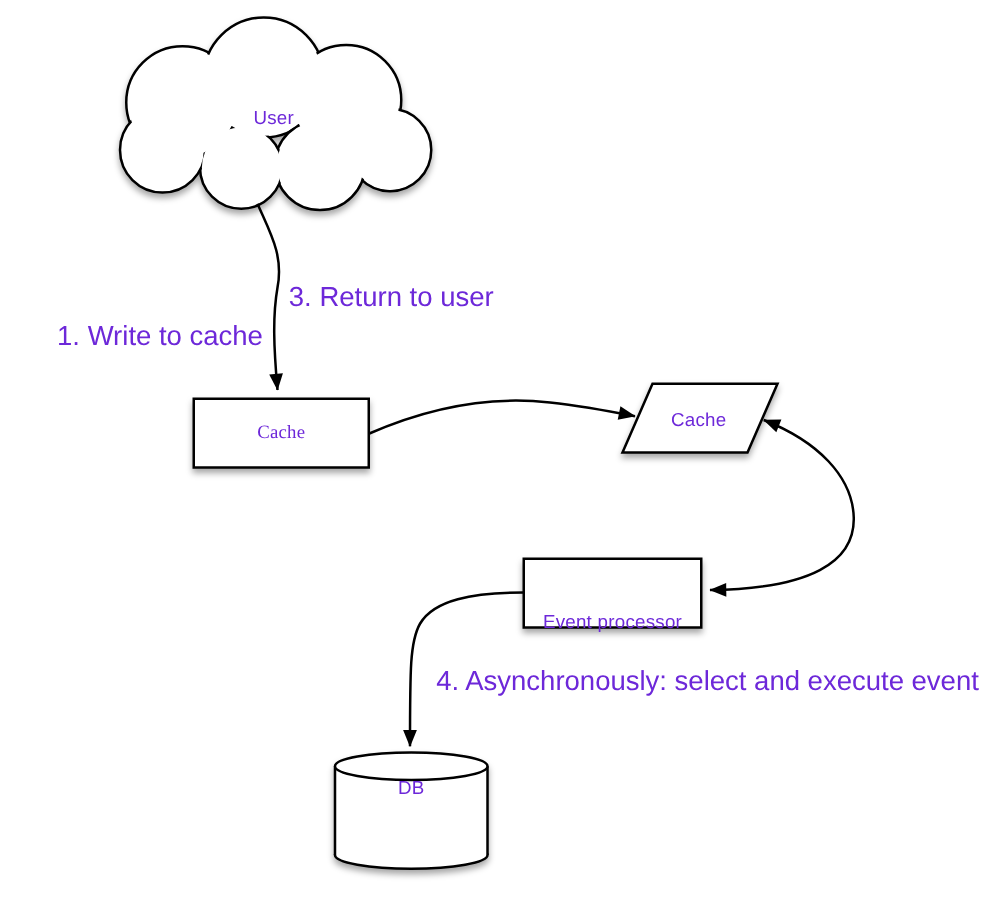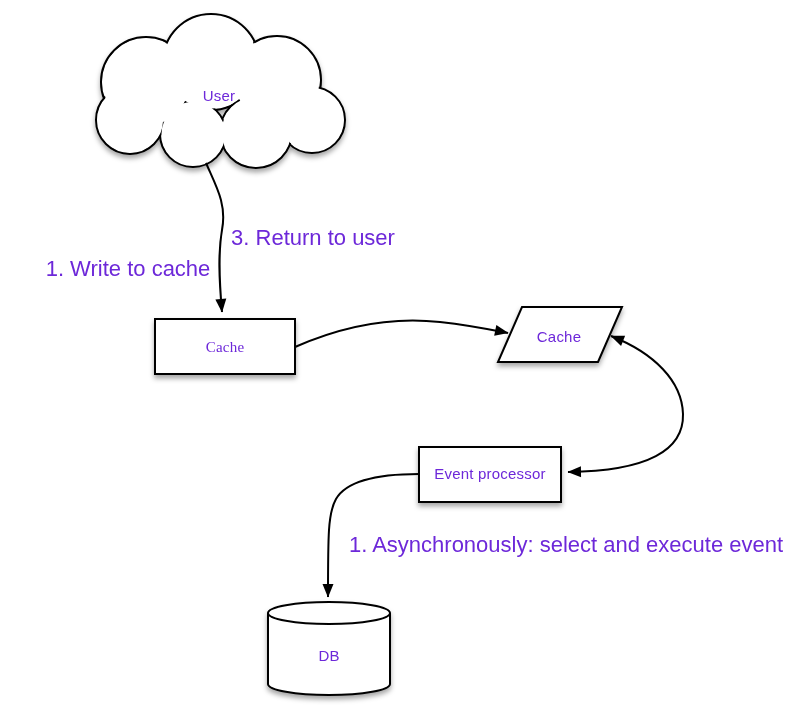--- a/index.html
+++ b/index.html
@@ -89,20 +89,20 @@
       <ellipse cx="329" cy="684" rx="61" ry="11" fill="#ffffff" stroke="#000000" stroke-width="2"></ellipse>
       <rect x="268" y="613" width="122" height="71" fill="#ffffff" stroke="none"></rect>
       <path d="M 268,613 L 268,684 M 390,613 L 390,684" stroke="#000000" stroke-width="2"></path>
       <ellipse cx="329" cy="613" rx="61" ry="11" fill="#ffffff" stroke="#000000" stroke-width="2"></ellipse>
     </g>
   </svg>
 
   <div class="lbl node-lbl" style="left:219px; top:95px;">User</div>
   <div class="lbl node-lbl" style="left:225px; top:347px;font-family:Liberation Serif, serif;">Cache</div>
   <div class="lbl node-lbl" style="left:559px; top:336px;">Cache</div>
-  <div class="lbl node-lbl" style="left:490px; top:473px;">Event processor</div>
-  <div class="lbl node-lbl" style="left:329px; top:655px;">DB</div>
+  <div class="lbl node-lbl" style="left:490px; top:498px;">Event processor</div>
+  <div class="lbl node-lbl" style="left:329px; top:631px;">DB</div>
 
   <div class="lbl step-lbl" style="left:128px; top:269px;">1. Write to cache</div>
   <div class="lbl step-lbl" style="left:313px; top:238px;">3. Return to user</div>
-  <div class="lbl step-lbl" style="left:566px; top:545px;">1. Asynchronously: select and execute event</div>
+  <div class="lbl step-lbl" style="left:566px; top:545px;">4. Asynchronously: select and execute event</div>
 
 </div>
 
 </body></html>

